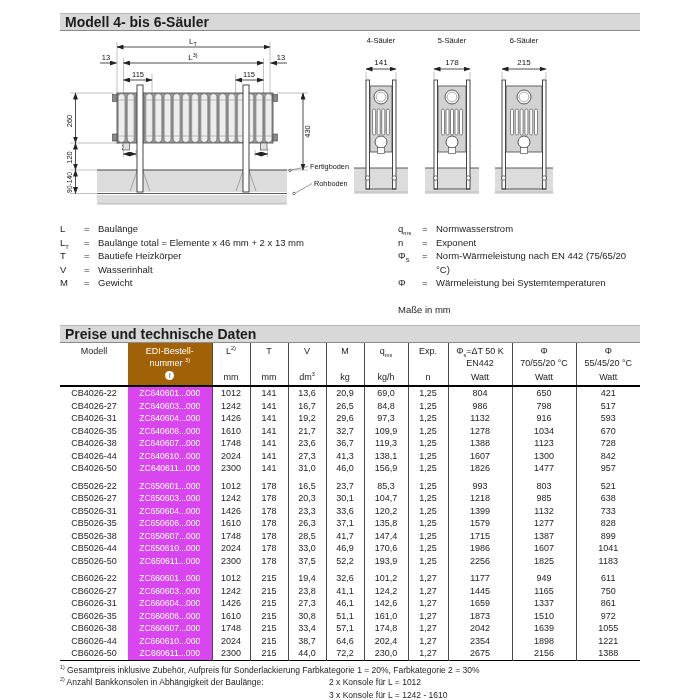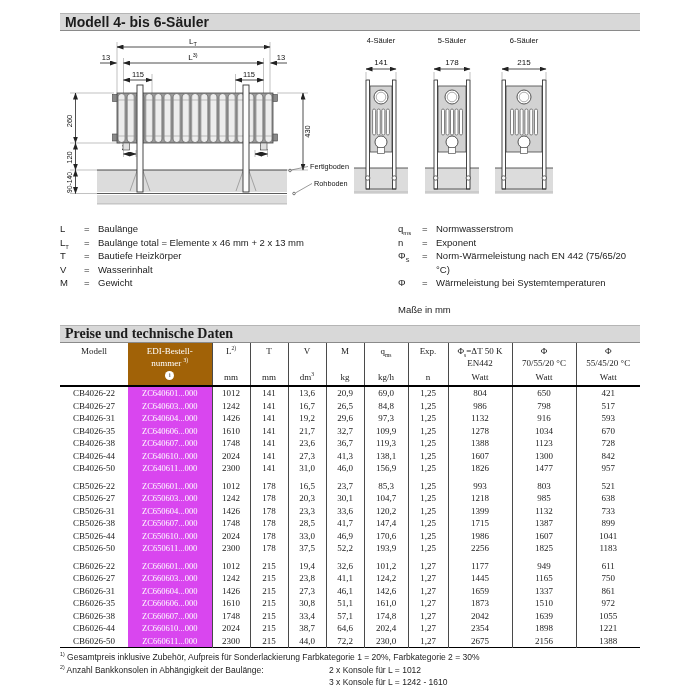--- a/index.html
+++ b/index.html
@@ -16,21 +16,21 @@
 
   .legend{display:flex;margin-top:2px;font-size:9.5px;}
   .legend-left{width:338px;}
   .legend-right{flex:1;}
   .lg-row{display:flex;line-height:13.5px;}
   .lg-sym{width:24px;}
   .lg-eq{width:14px;}
   .lg-def{flex:1;}
   .units-note{margin-top:13px;line-height:13.5px;}
 
-  .table-sec{margin-top:9px;font-family:Liberation Serif, serif;}
+  .table-sec{margin-top:9px;}
   table{border-collapse:collapse;width:580px;font-size:9px;table-layout:fixed;border-bottom:1px solid #000;}
   col.c0{width:68px}col.c1{width:84px}col.c2{width:38px}col.c3{width:38px}col.c4{width:38px}
   col.c5{width:38px}col.c6{width:44px}col.c7{width:40px}col.c8{width:64px}col.c9{width:64px}col.c10{width:64px}
   th,td{padding:0;text-align:center;font-weight:normal;}
   thead th{vertical-align:top;height:40px;padding-top:2px;}
   thead{border-bottom:2px solid #000;}
   .vl{border-left:1px solid #4a4a4a;}
   .h-cell{display:flex;flex-direction:column;height:38px;}
   .h1{height:12px;line-height:12px;}
   .h3{height:12px;line-height:12px;margin-top:auto;}
@@ -515,20 +515,33 @@
           <td class="vl">178</td>
           <td class="vl">23,3</td>
           <td class="vl">33,6</td>
           <td class="vl">120,2</td>
           <td class="vl">1,25</td>
           <td class="vl">1399</td>
           <td class="vl">1132</td>
           <td class="vl">733</td>
         </tr>
           <tr class="">
+          <td>CB5026-35</td>
+          <td class="c-edi">ZC650606...000</td>
+          <td class="vl">1610</td>
+          <td class="vl">178</td>
+          <td class="vl">26,3</td>
+          <td class="vl">37,1</td>
+          <td class="vl">135,8</td>
+          <td class="vl">1,25</td>
+          <td class="vl">1579</td>
+          <td class="vl">1277</td>
+          <td class="vl">828</td>
+        </tr>
+          <tr class="">
           <td>CB5026-38</td>
           <td class="c-edi">ZC650607...000</td>
           <td class="vl">1748</td>
           <td class="vl">178</td>
           <td class="vl">28,5</td>
           <td class="vl">41,7</td>
           <td class="vl">147,4</td>
           <td class="vl">1,25</td>
           <td class="vl">1715</td>
           <td class="vl">1387</td>

